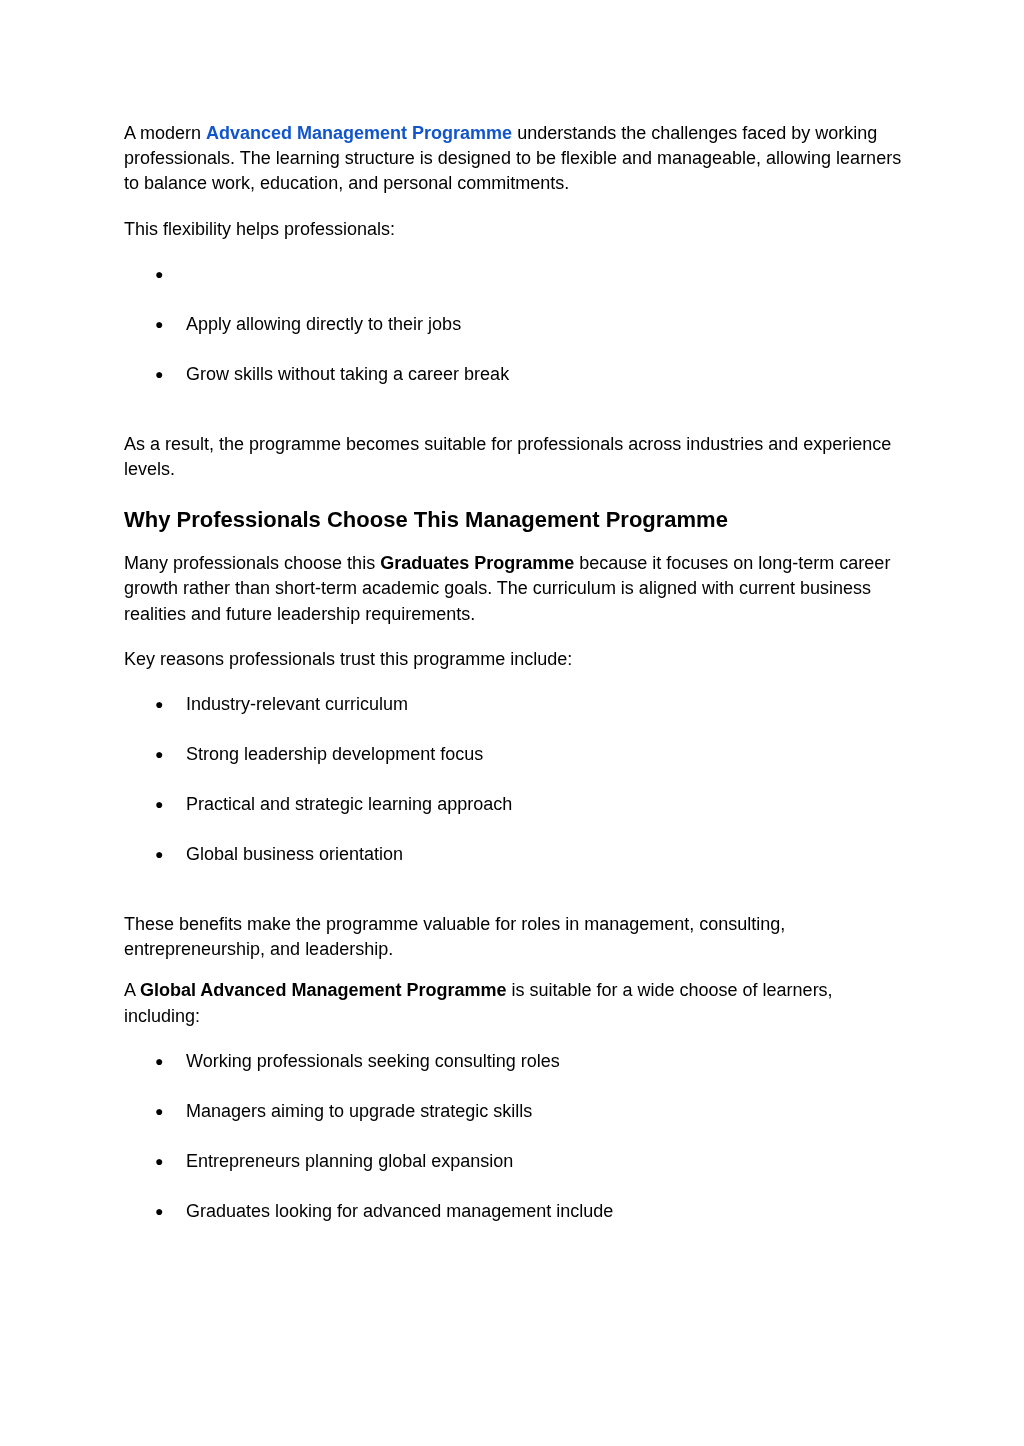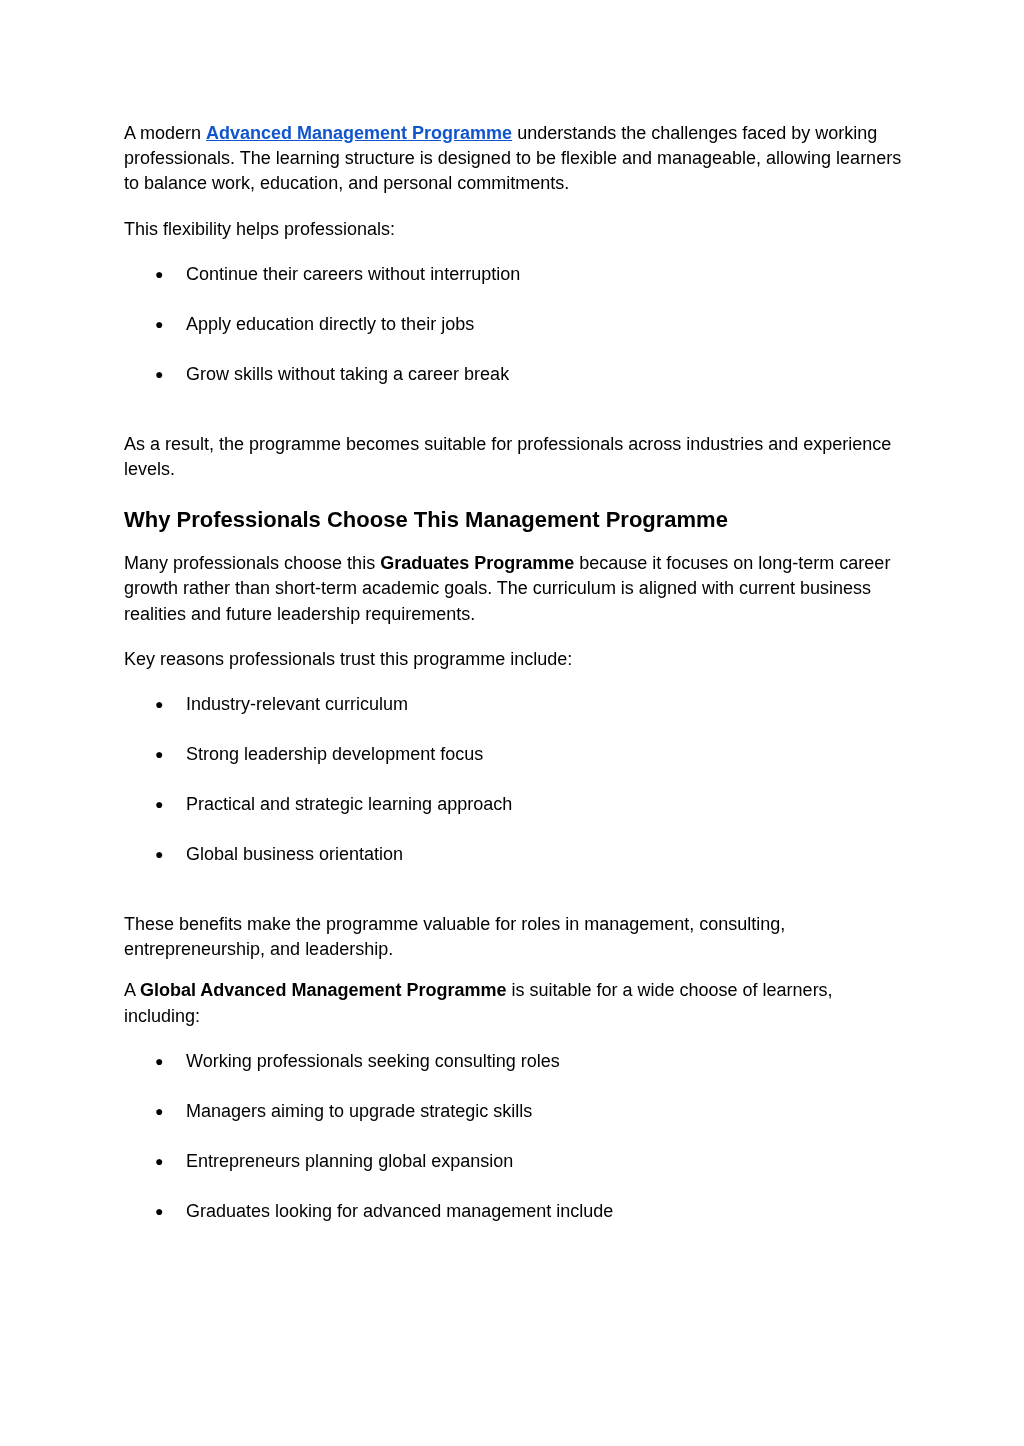--- a/index.html
+++ b/index.html
@@ -22,21 +22,20 @@
       width: 780px;
     }
     p.body {
       margin: 0;
       font-size: 18px;
       line-height: 25.2px;
     }
     .link {
       color: #1155cc;
       font-weight: bold;
-      text-decoration: underline;
       cursor: pointer;
     }
     b { font-weight: bold; }
     h2 {
       margin: 0;
       font-size: 22px;
       line-height: 30px;
       font-weight: bold;
     }
     ul.bullets {
@@ -64,22 +63,22 @@
 </head>
 <body>
 
 <div class="page">
 
   <p class="body"><span>A modern </span><a class="link" style="color: rgb(17, 85, 204);">Advanced Management Programme</a><span> understands the challenges faced by working professionals. The learning structure is designed to be flexible and manageable, allowing learners to balance work, education, and personal commitments.</span></p>
 
   <p class="body" style="margin-top:20px">This flexibility helps professionals:</p>
 
   <ul class="bullets" style="margin-top:20px">
-    <li><span class="bullet">●</span><span>Continue their careers without interruption</span></li>
-    <li><span class="bullet">●</span><span>Apply education directly to their jobs</span></li>
+    <li><span class="bullet">●</span></li>
+    <li><span class="bullet">●</span><span>Apply allowing directly to their jobs</span></li>
     <li><span class="bullet">●</span><span>Grow skills without taking a career break</span></li>
   </ul>
 
   <p class="body" style="margin-top:45px">As a result, the programme becomes suitable for professionals across industries and experience levels.</p>
 
   <h2 style="margin-top:23px">Why Professionals Choose This Management Programme</h2>
 
   <p class="body" style="margin-top:16px"><span>Many professionals choose this </span><b>Graduates Programme</b><span> because it focuses on long-term career growth rather than short-term academic goals. The curriculum is aligned with current business realities and future leadership requirements.</span></p>
 
   <p class="body" style="margin-top:20px">Key reasons professionals trust this programme include:</p>

